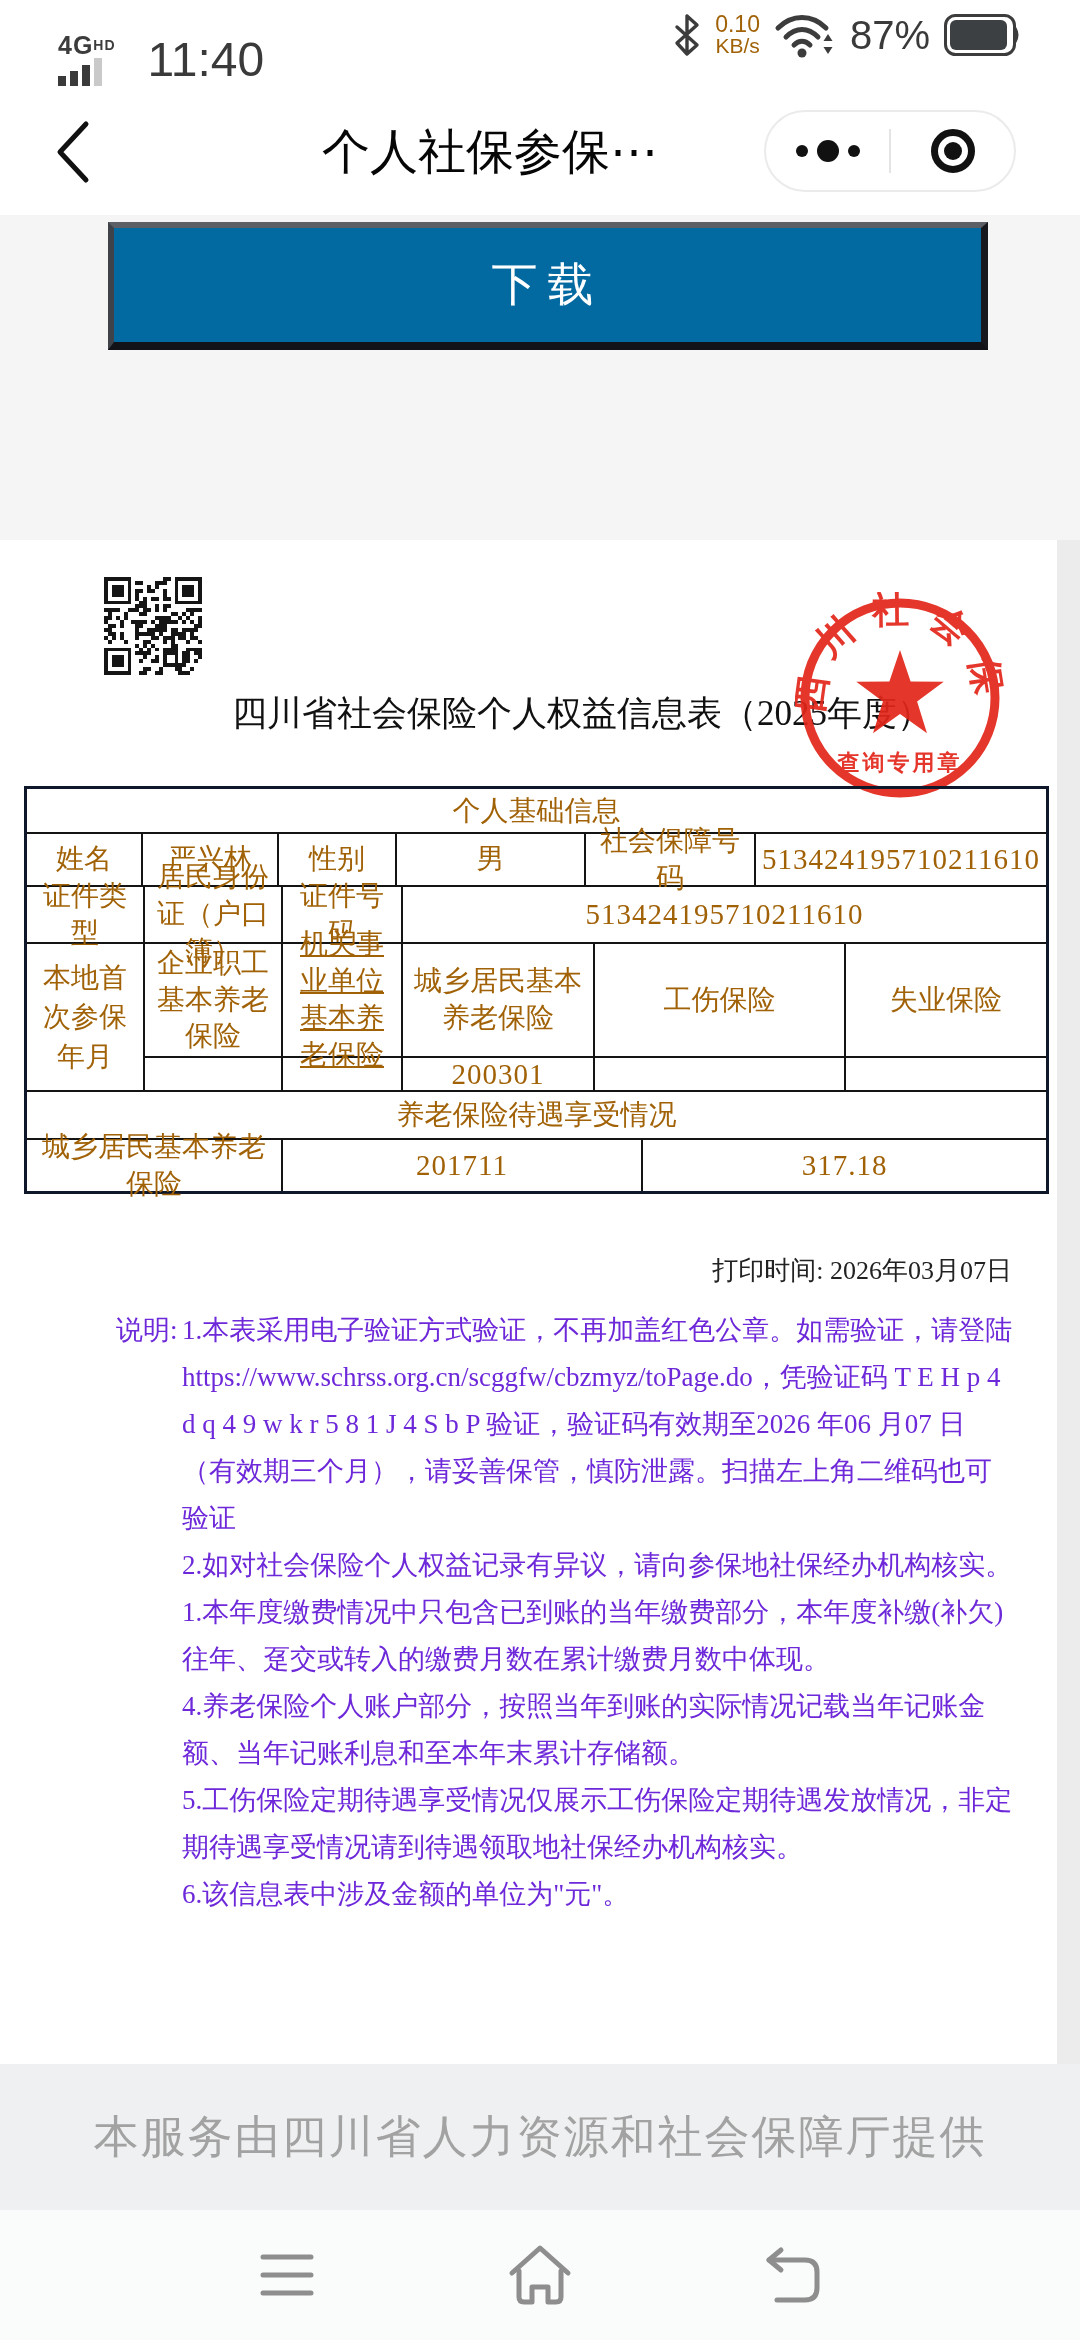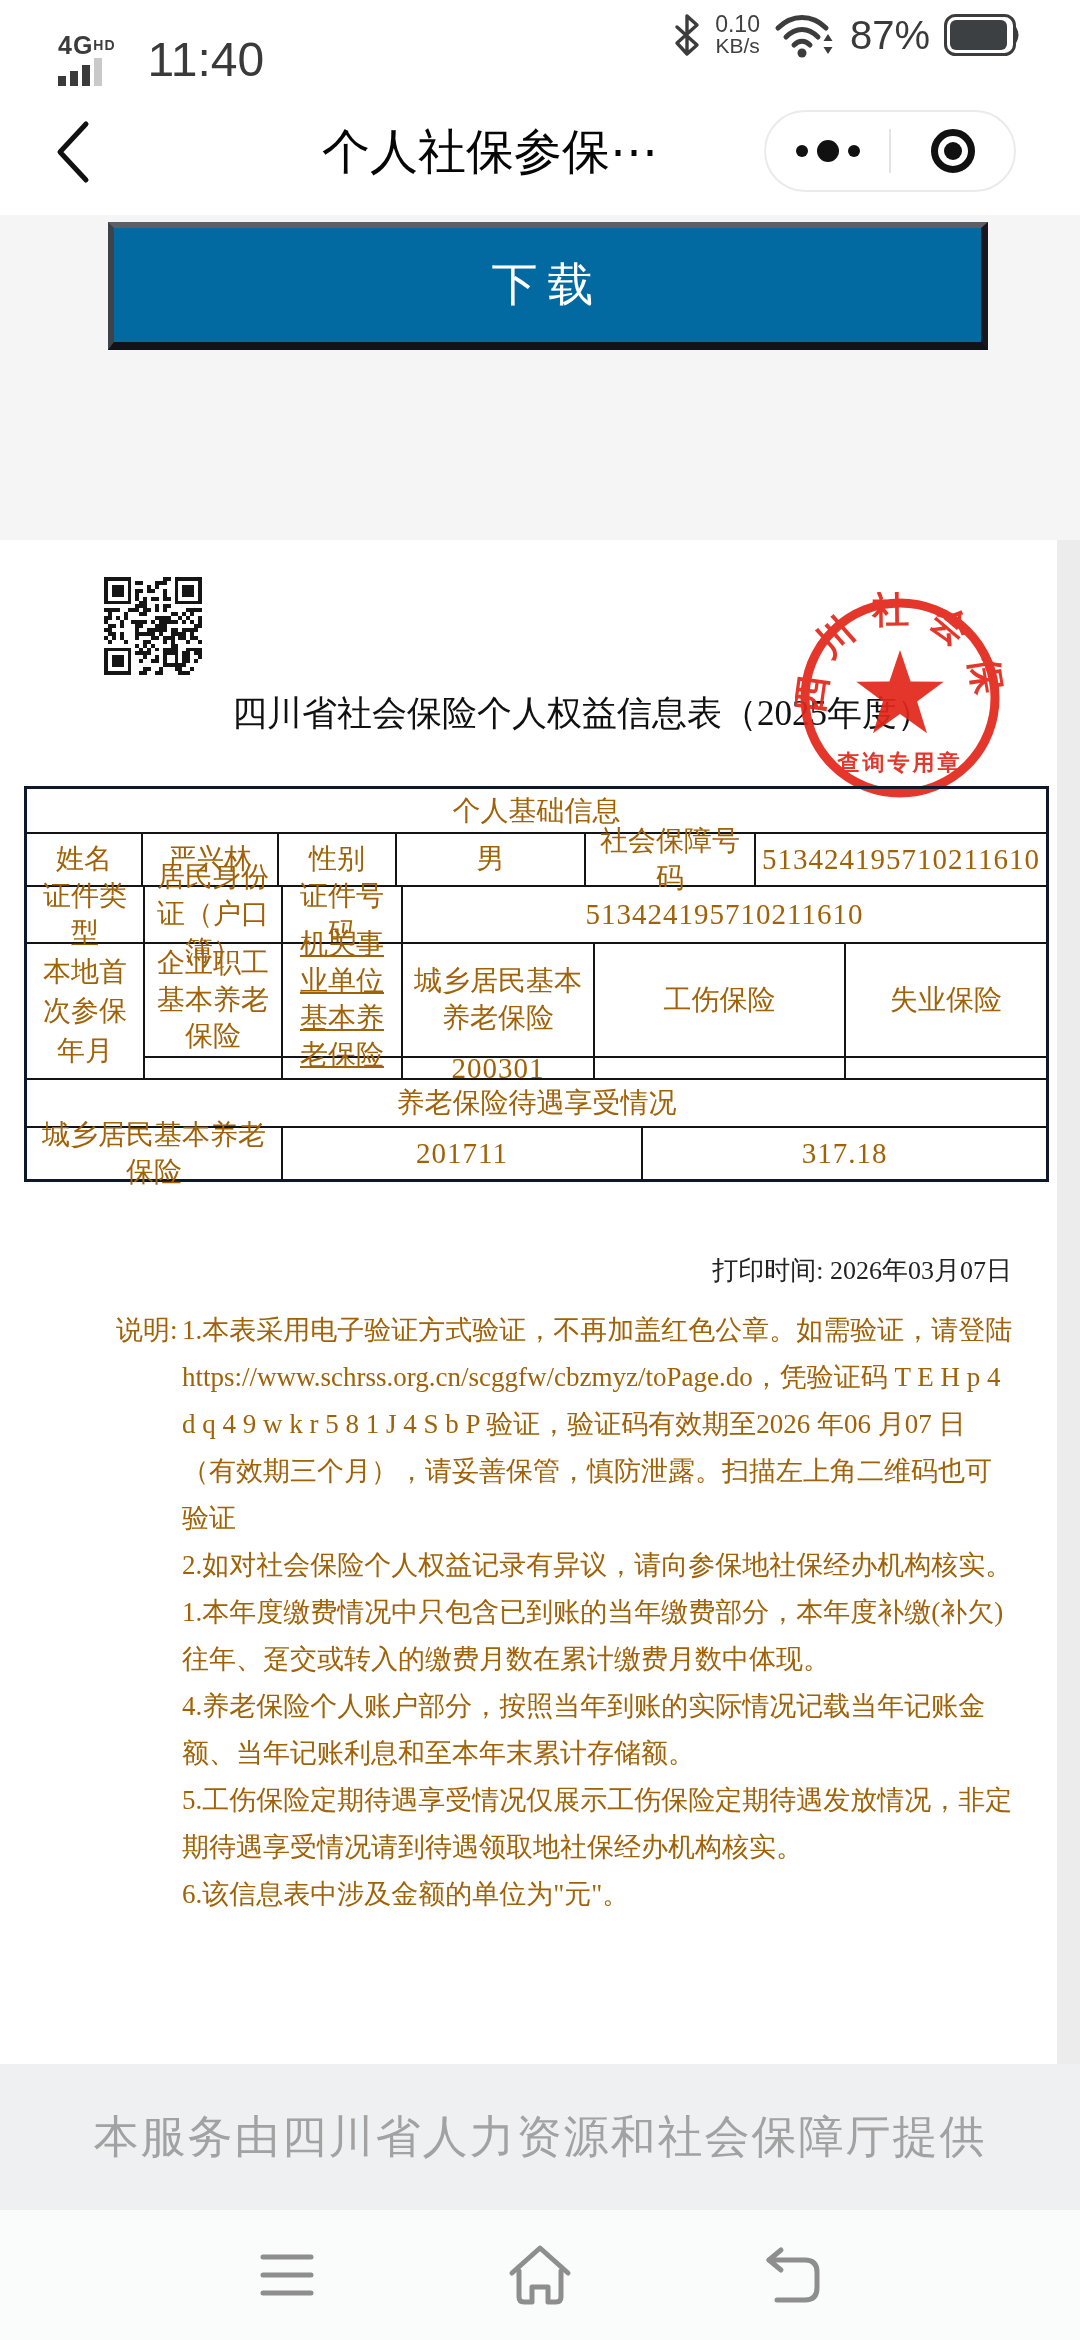--- a/index.html
+++ b/index.html
@@ -9,21 +9,21 @@
     background:#ffffff; font-family:"Liberation Sans", sans-serif; color:#2b2b2b;
   }
   
   .statusbar { position:absolute; left:0; top:0; width:1080px; height:88px; background:#fff; }
   .sb-left { position:absolute; left:58px; top:8px; display:flex; align-items:flex-end; }
   .net-block { display:flex; flex-direction:column; align-items:flex-start; margin-right:18px;margin-top:25px; }
   .net-type { font-size:25px; font-weight:bold; color:#3c3c3c; line-height:25px; letter-spacing:1px; }
   .net-type sup { font-size:14px; font-weight:bold; vertical-align:top; }
   .sb-time { font-size:48px; color:#3a3a3a; line-height:52px; margin-left:14px; }
   .sb-right { position:absolute; right:58px; top:12px; display:flex; align-items:center; gap:14px; }
-  .kbs { display:flex; flex-direction:column; align-items:center; line-height:22px; color:#404040; }
+  .kbs { display:flex; flex-direction:column; align-items:center; line-height:22px; color:#a16207; }
   .kbs .v { font-size:23px; }
   .kbs .u { font-size:21px; }
   .sb-pct { font-size:40px; color:#3a3a3a; }
   
   .navbar { position:absolute; left:0; top:88px; width:1080px; height:127px; background:#fff; }
   .nav-back { position:absolute; left:52px; top:26px; width:60px; height:76px; display:flex; align-items:center; }
   .nav-title { position:absolute; left:240px; right:340px; top:0; height:127px;
     display:flex; align-items:center; justify-content:center;
     font-size:48px; color:#060606; white-space:nowrap; }
   .capsule { position:absolute; right:64px; top:22px; width:252px; height:82px;
@@ -62,28 +62,28 @@
   .cell:last-child { border-right:none; }
   .sec-title { height:45px; display:flex; align-items:center; justify-content:center; }
   .num { font-size:29px; letter-spacing:1px; }
   .c1{width:118px;} .c2{width:138px;} .c3{width:120px;} .c4{width:192px;} .c5{width:173px;} .cfill{flex:1;}
   .h-r1{height:53px;} .h-r2{height:57px;}
   .merge-wrap{ display:flex; }
   .merge-left{ width:118px; border-right:2px solid #141414; display:flex; align-items:center;
     justify-content:center; text-align:center; padding:2px 8px; line-height:1.4; }
   .merge-right{ flex:1; display:flex; flex-direction:column; }
   .sub-top{ display:flex; height:114px; border-bottom:2px solid #141414; }
-  .sub-bot{ display:flex; height:20px;border-radius:11px; }
+  .sub-bot{ display:flex; height:32px;border-radius:11px; }
   .s1{width:138px;} .s2{width:120px;text-decoration:underline;} .s3{width:192px;} .s4{width:251px;} .sfill{flex:1;}
   .b1{width:256px;} .b2{width:360px;}
   .h-b1{height:45px;} .h-b2{height:51px;}
   .print-time { position:absolute; left:0; top:713px; width:1012px; text-align:right;
     font-size:26px; color:#222; }
   .notes { position:absolute; left:116px; top:767px; width:900px; display:flex;
-    font-size:27px; line-height:47px; color:#a16207; }
+    font-size:27px; line-height:47px; color:#6d28d9; }
   .notes-label { width:66px; flex:none; }
   .notes-items { flex:1; }
   .notes-items div { word-break:break-all; }
   
   .footer { position:absolute; left:0; top:2064px; width:1080px; height:146px; background:#eff0f1;
     display:flex; align-items:center; justify-content:center; }
   .footer-text { font-size:45px; color:#a2a2a2; letter-spacing:2px; }
   .androidbar { position:absolute; left:0; top:2210px; width:1080px; height:130px; background:#fafbfb;
     display:flex; align-items:center; justify-content:space-around; padding:0 160px; }
   .abtn { width:80px; height:80px; display:flex; align-items:center; justify-content:center; }

